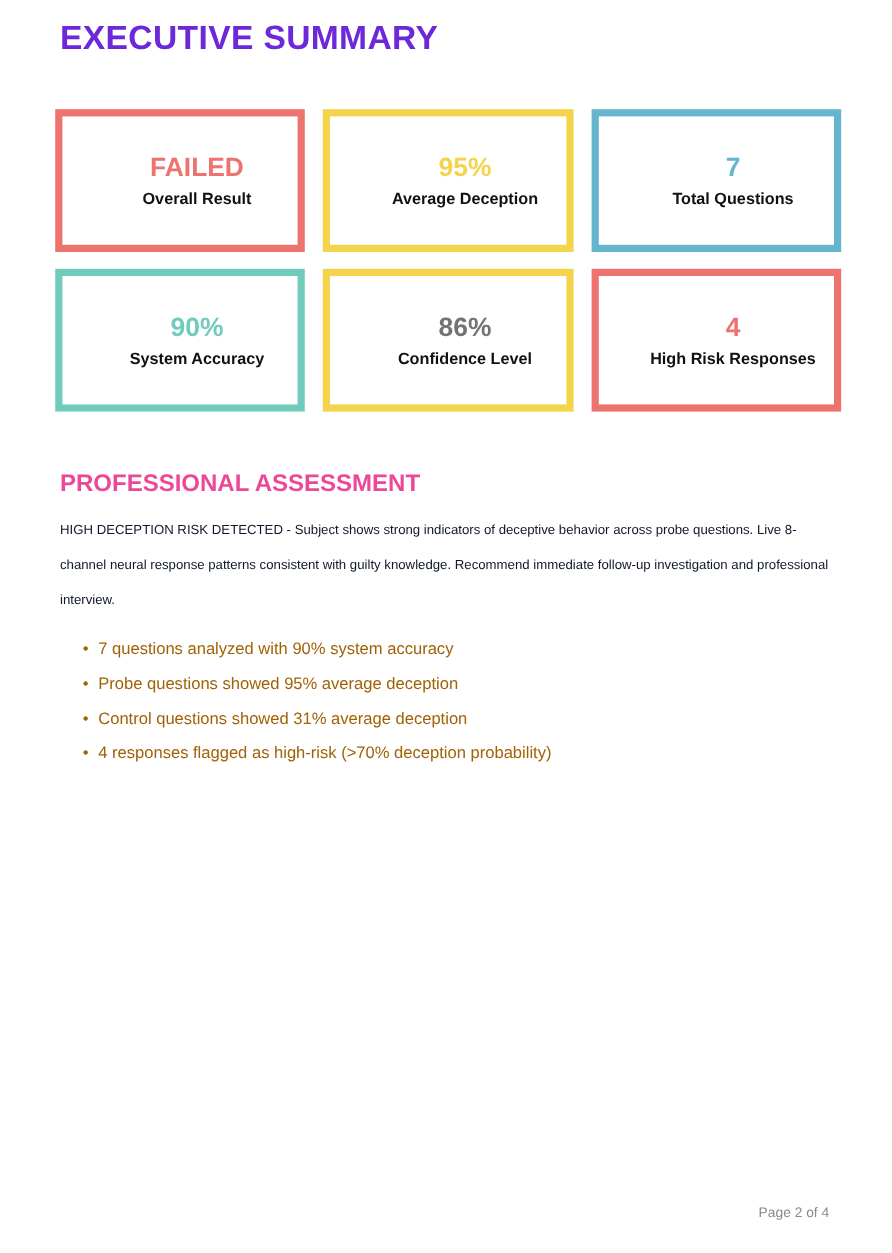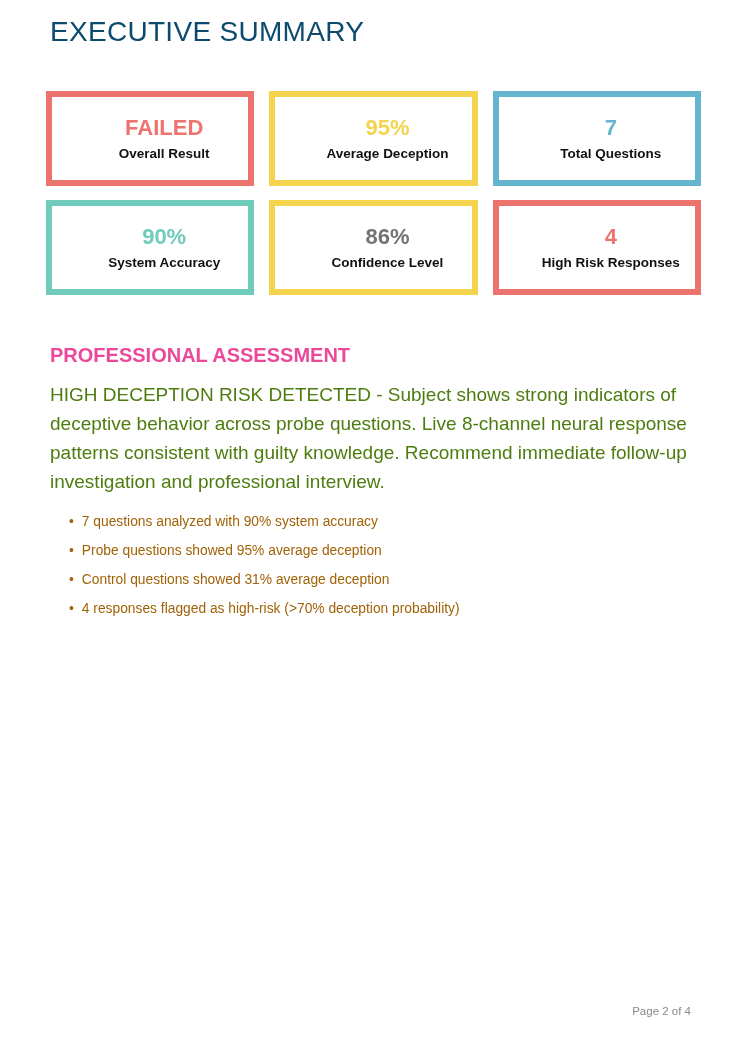--- a/index.html
+++ b/index.html
@@ -11,32 +11,32 @@
     background: #ffffff;
     overflow: hidden;
     font-family: "Liberation Sans", sans-serif;
     color: #111111;
   }
   h1.page-title {
     margin: 0 50px;
     padding-top: 15px;
     font-size: 28px;
     line-height: 34px;
-    font-weight: normal;
+    font-weight: bold;
     letter-spacing: 0.3px;
-    color: #0c4a6e;
+    color: #6d28d9;
   }
   .cards {
     display: grid;
     grid-template-columns: repeat(3, 1fr);
     gap: 14px 15px;
     margin: 42px 42px 0 46px;
   }
   .card {
-    height: 95px;
+    height: 119px;
     border: 6px solid #cccccc;
     background: #ffffff;
     display: flex;
     flex-direction: column;
     align-items: center;
     justify-content: center;
     gap: 8px;
     text-align: center;
     padding-left: 28px;
   }
@@ -55,24 +55,24 @@
     margin: 0 50px;
     font-size: 20px;
     line-height: 24px;
     font-weight: bold;
     color: #ec4899;
   }
   h2.assessment-heading { margin-top: 48px; }
   h2.findings-heading { margin-top: 14px; }
   p.assessment-body {
     margin: 13px 48px 0 50px;
-    font-size: 19px;
+    font-size: 11px;
     line-height: 29px;
     font-weight: normal;
-    color: #4d7c0f;
+    color: #0f172a;
   }
   ul.findings-list {
     list-style: none;
     margin: 11px 50px 0 69px;
     padding: 0;
   }
   ul.findings-list li {
     font-size: 13.8px;
     font-weight: normal;
     line-height: 29px;

